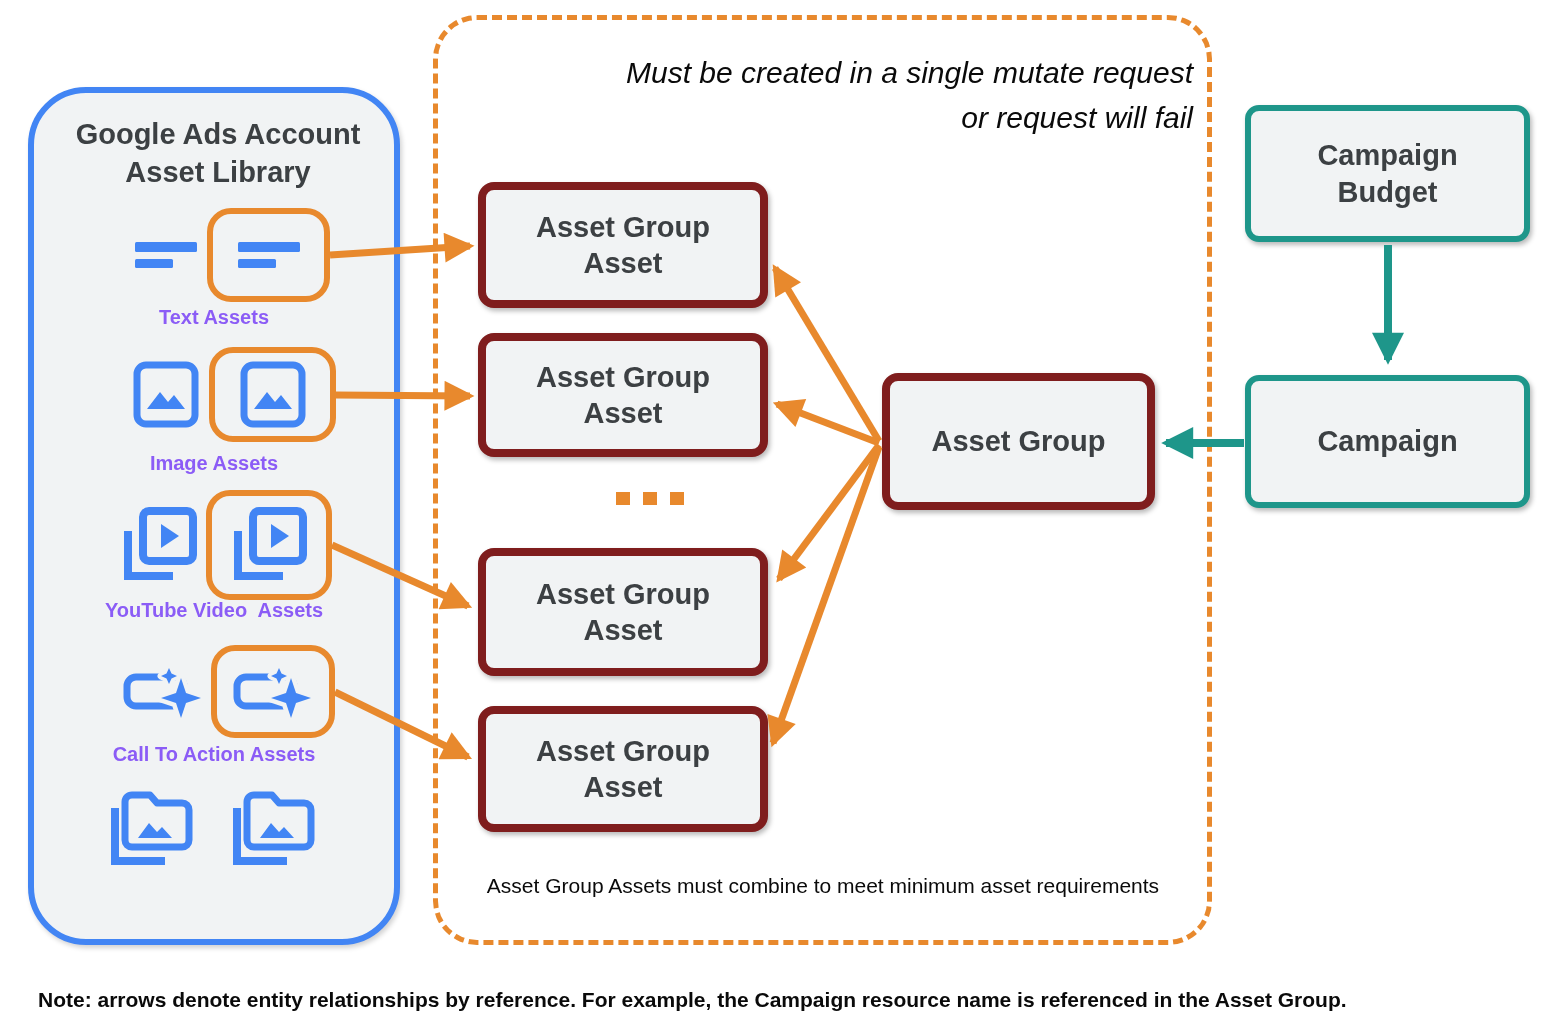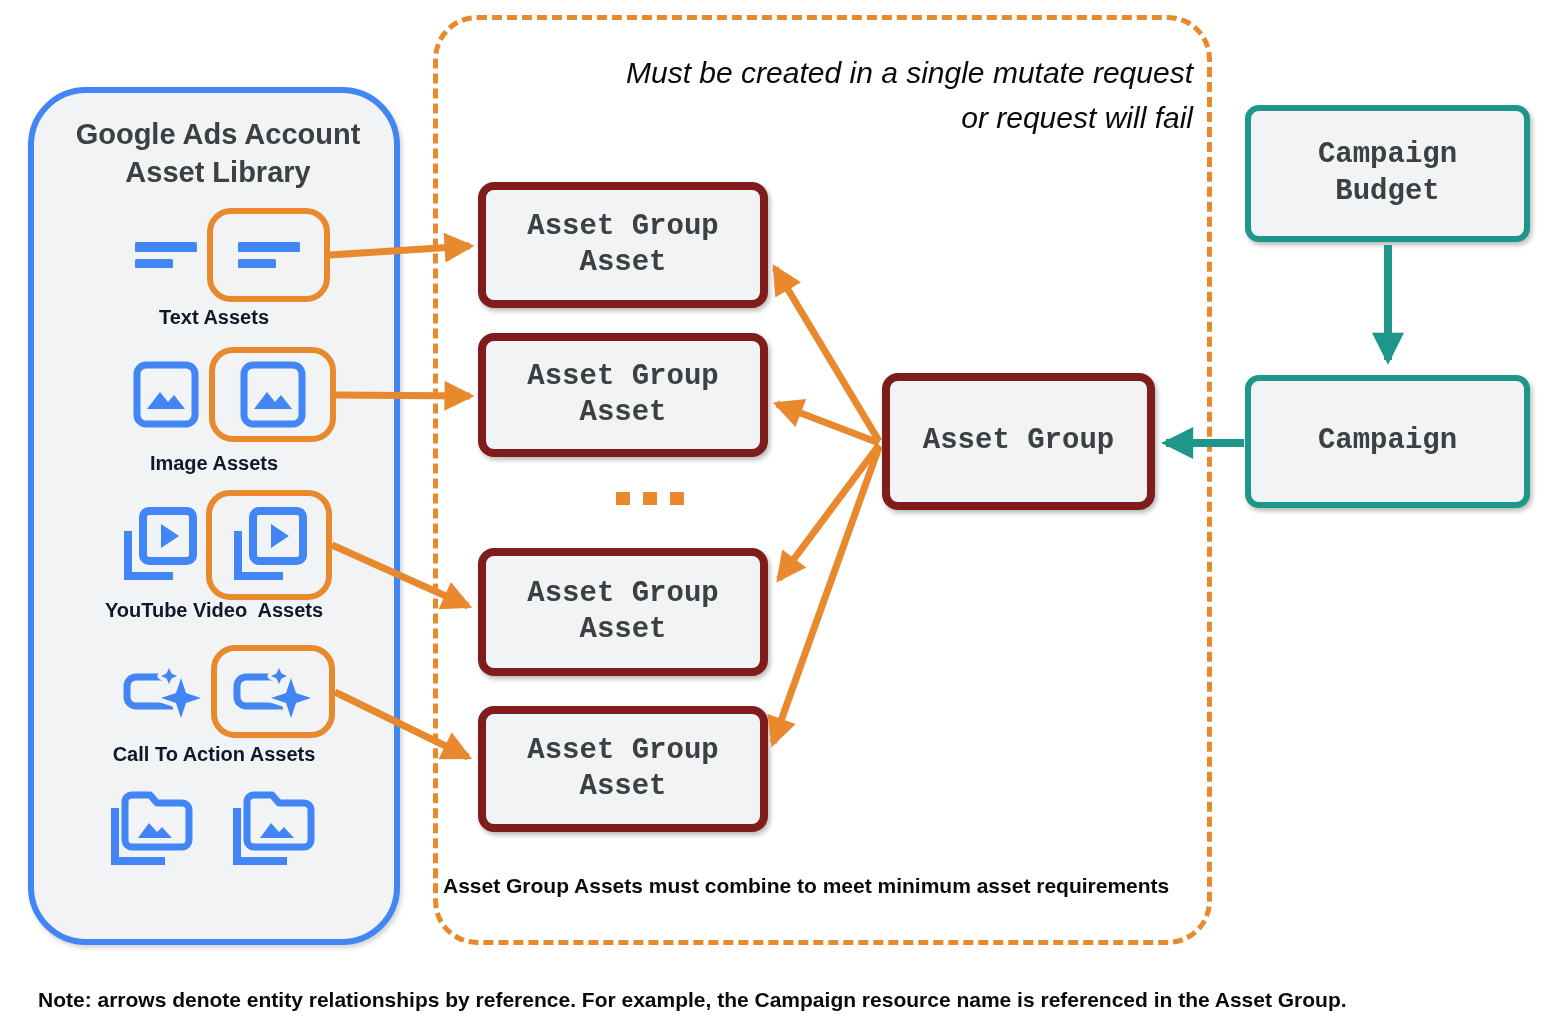--- a/index.html
+++ b/index.html
@@ -8,34 +8,34 @@
 
   
   #library-panel{position:absolute;left:28px;top:87px;width:372px;height:858px;box-sizing:border-box;
     background:#F1F3F4;border:6px solid #4285F4;border-radius:58px;box-shadow:2px 3px 5px rgba(0,0,0,.18);}
   .lib-title{position:absolute;left:8px;right:0;top:22px;text-align:center;font-weight:bold;font-size:29px;
     color:#3C4043;line-height:1.32;white-space:pre-line;}
   .icon-row{position:absolute;display:flex;align-items:center;}
   .hl-frame{box-sizing:border-box;border:6px solid #E8892D;border-radius:24px;display:flex;
     align-items:center;justify-content:center;background:transparent;}
   .row-label{position:absolute;left:0;right:0;text-align:center;font-weight:bold;font-size:20px;
-    color:#0f172a;white-space:pre-wrap;}
+    color:#8b5cf6;white-space:pre-wrap;}
 
   
   #mutate-panel{position:absolute;left:433px;top:15px;width:779px;height:930px;box-sizing:border-box;
     border:5px dashed #E8892D;border-radius:44px;background:transparent;}
   .mutate-title{position:absolute;left:453px;top:50px;width:740px;text-align:right;font-weight:normal;
     font-style:italic;font-size:30px;color:#0A0A0A;line-height:1.5;white-space:pre-line;}
-  .mutate-footnote{position:absolute;left:443px;top:874px;width:760px;text-align:left;font-weight:bold;
+  .mutate-footnote{position:absolute;left:443px;top:874px;width:760px;text-align:center;font-weight:normal;
     font-size:21px;color:#0A0A0A;}
 
   
   .node{position:absolute;box-sizing:border-box;background:#F1F3F4;border-radius:16px;display:flex;
     align-items:center;justify-content:center;text-align:center;font-weight:bold;font-size:29px;
-    color:#3C4043;white-space:pre-line;line-height:1.25;box-shadow:2px 3px 5px rgba(0,0,0,.28);font-family:Liberation Mono, monospace;}
+    color:#3C4043;white-space:pre-line;line-height:1.25;box-shadow:2px 3px 5px rgba(0,0,0,.28);}
   .orange-node{border:8px solid #7f1d1d;}
   .teal-node{border:6px solid #1E968A;border-radius:14px;}
 
   #agab-1{left:478px;top:182px;width:290px;height:126px;}
   #agab-2{left:478px;top:333px;width:290px;height:124px;}
   #agab-3{left:478px;top:548px;width:290px;height:128px;}
   #agab-4{left:478px;top:706px;width:290px;height:126px;}
   #asset-group{left:882px;top:373px;width:273px;height:137px;}
   #campaign-budget{left:1245px;top:105px;width:285px;height:137px;}
   #campaign{left:1245px;top:375px;width:285px;height:133px;}

